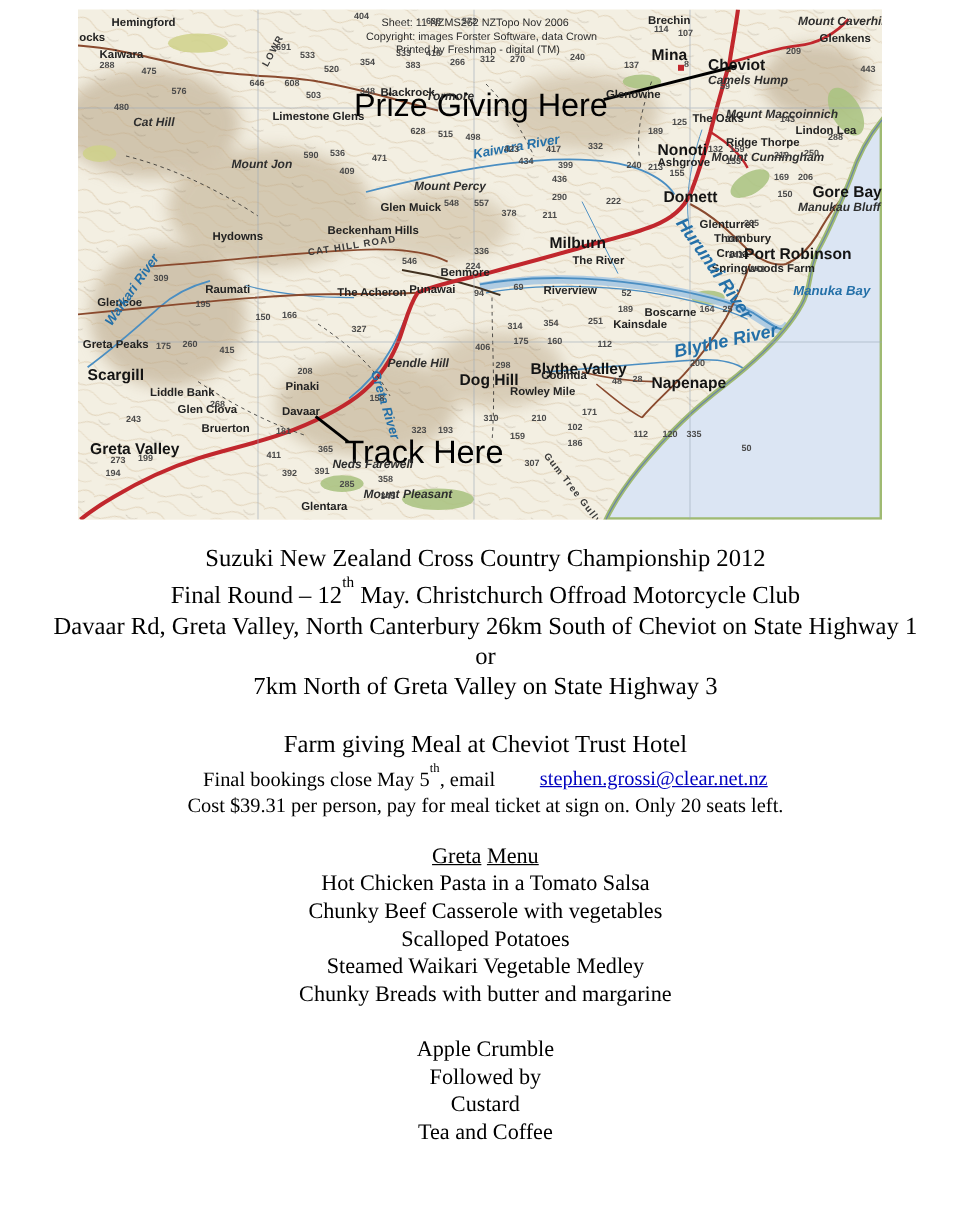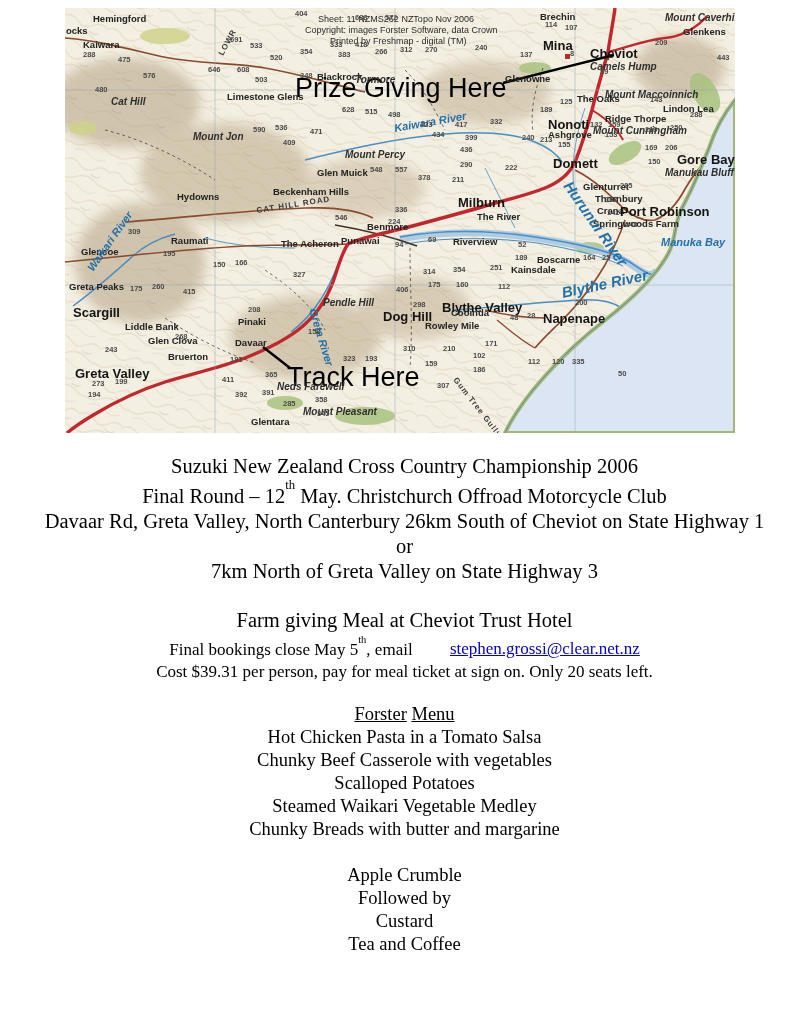--- a/index.html
+++ b/index.html
@@ -324,39 +324,39 @@
       <text x="420" y="338" class="sp">171</text>
       <text x="408" y="350" class="sp">102</text>
       <text x="372" y="380" class="sp">307</text>
       <text x="252" y="408" class="sp">345</text>
       <text x="218" y="398" class="sp">285</text>
     </svg>
 </div>
 
 <main>
   <div class="t-main gap4">
-    <div>Suzuki New Zealand Cross Country Championship 2006</div>
+    <div>Suzuki New Zealand Cross Country Championship 2012</div>
     <div><span>Final Round – 12</span><sup class="sstext">th</sup><span> May. Christchurch Offroad Motorcycle Club</span></div>
   </div>
 
   <div class="t-main gap2">
     <div>Davaar Rd, Greta Valley, North Canterbury 26km South of Cheviot on State Highway 1</div>
     <div>or</div>
     <div>7km North of Greta Valley on State Highway 3</div>
   </div>
 
 
   <div class="gap3">
     <div class="t-main">Farm giving Meal at Cheviot Trust Hotel</div>
     <div class="t-small"><span>Final bookings close May 5</span><sup class="sstext">th</sup><span>, email </span><a class="email" href="#">stephen.grossi@clear.net.nz</a></div>
     <div class="t-small">Cost $39.31 per person, pay for meal ticket at sign on. Only 20 seats left.</div>
   </div>
 
   <div class="t-menu gap1">
-    <div><span class="u">Forster</span> <span class="u">Menu</span></div>
+    <div><span class="u">Greta</span> <span class="u">Menu</span></div>
     <div>Hot Chicken Pasta in a Tomato Salsa</div>
     <div>Chunky Beef Casserole with vegetables</div>
     <div>Scalloped Potatoes</div>
     <div>Steamed Waikari Vegetable Medley</div>
     <div>Chunky Breads with butter and margarine</div>
   </div>
 
   <div class="t-menu" style="margin-top:23px;">
     <div>Apple Crumble</div>
     <div>Followed by</div>

